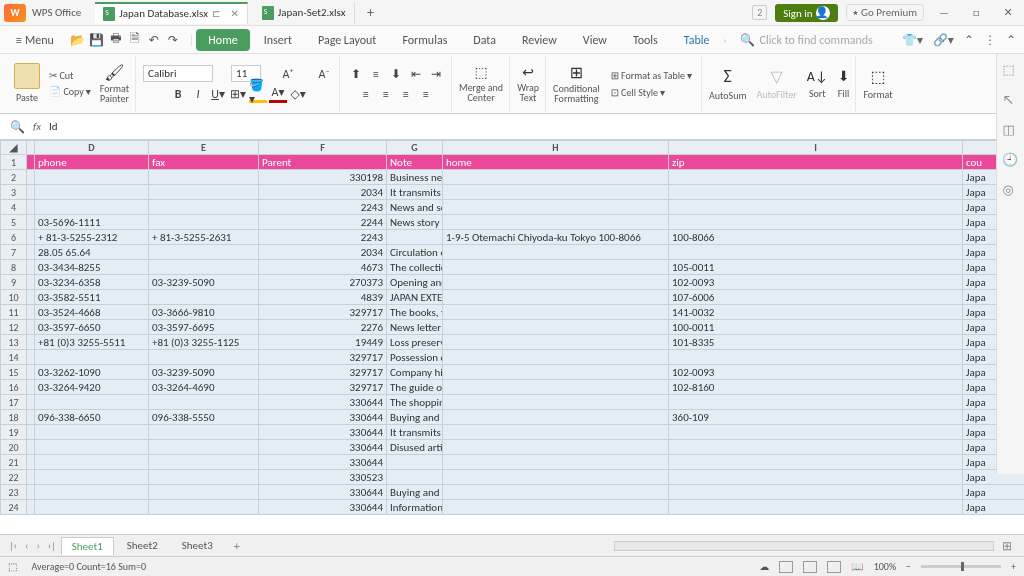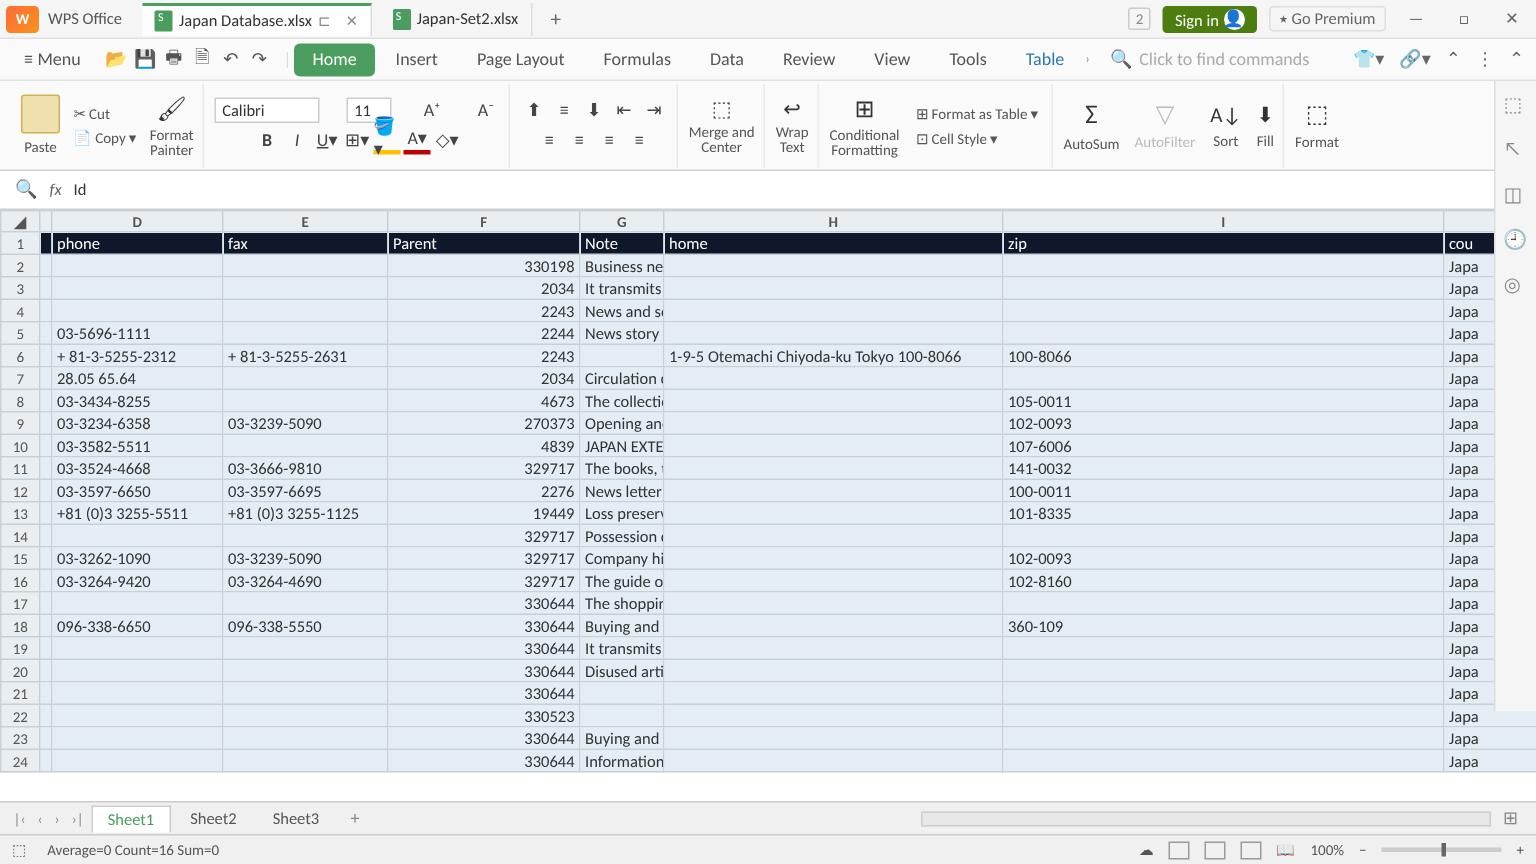--- a/index.html
+++ b/index.html
@@ -44,21 +44,21 @@
 
 .formula-bar{height:26px;display:flex;align-items:center;border-bottom:1px solid #d0d0d0;background:#fff;}
 .name-box{width:120px;border-right:1px solid #ddd;padding:0 8px;font-size:11px;height:100%;display:flex;align-items:center;}
 .fx-area{display:flex;align-items:center;gap:8px;padding:0 10px;}
 .fx{font-style:italic;color:#666;font-size:11px;}
 .formula-val{font-size:11px;}
 .grid{border-collapse:collapse;table-layout:fixed;width:100%;font-size:11px;}
 .colhdr{background:#e8eef2;border:1px solid #c5d0d8;text-align:center;height:14px;font-size:10px;color:#555;}
 .rowhdr{background:#e8eef2;border:1px solid #c5d0d8;text-align:center;width:26px;font-size:10px;color:#555;}
 .cell{border:1px solid #c5d0d8;height:15px;padding:0 3px;white-space:nowrap;overflow:hidden;background:#e3edf3;}
-.hdr-row .cell{background:#0f172a;color:#fff;font-weight:normal;}
+.hdr-row .cell{background:#ec4899;color:#fff;font-weight:normal;}
 .partcol{width:8px;}
 
 .sheet-tabs{height:22px;display:flex;align-items:center;border-top:1px solid #ccc;background:#f0f0f0;padding:0 6px;gap:2px;}
 .nav-arr{color:#888;padding:0 3px;font-size:10px;}
 .sh-tab{padding:2px 10px;font-size:11px;color:#555;border:1px solid transparent;}
 .sh-tab.active{background:#fff;border:1px solid #ccc;border-bottom:none;color:#4a9d5f;}
 .scroll-track{margin-left:auto;width:380px;height:10px;background:#e8e8e8;border:1px solid #ccc;position:relative;}
 
 .statusbar{height:20px;display:flex;align-items:center;background:#f0f0f0;border-top:1px solid #ccc;padding:0 8px;font-size:10px;color:#555;gap:14px;}
 .statusbar .right{margin-left:auto;display:flex;align-items:center;gap:10px;}

